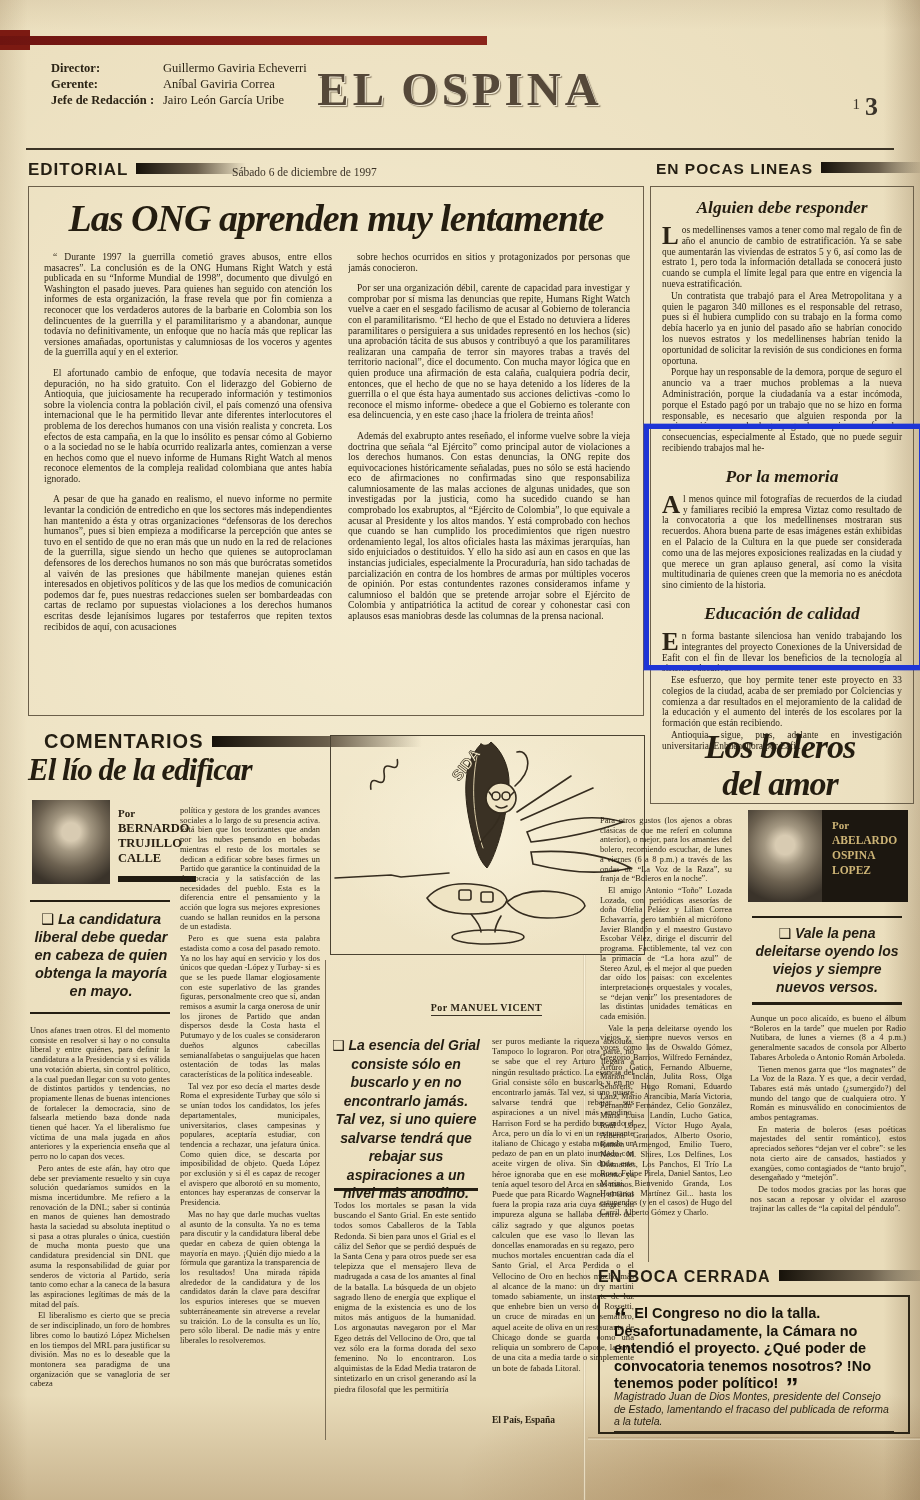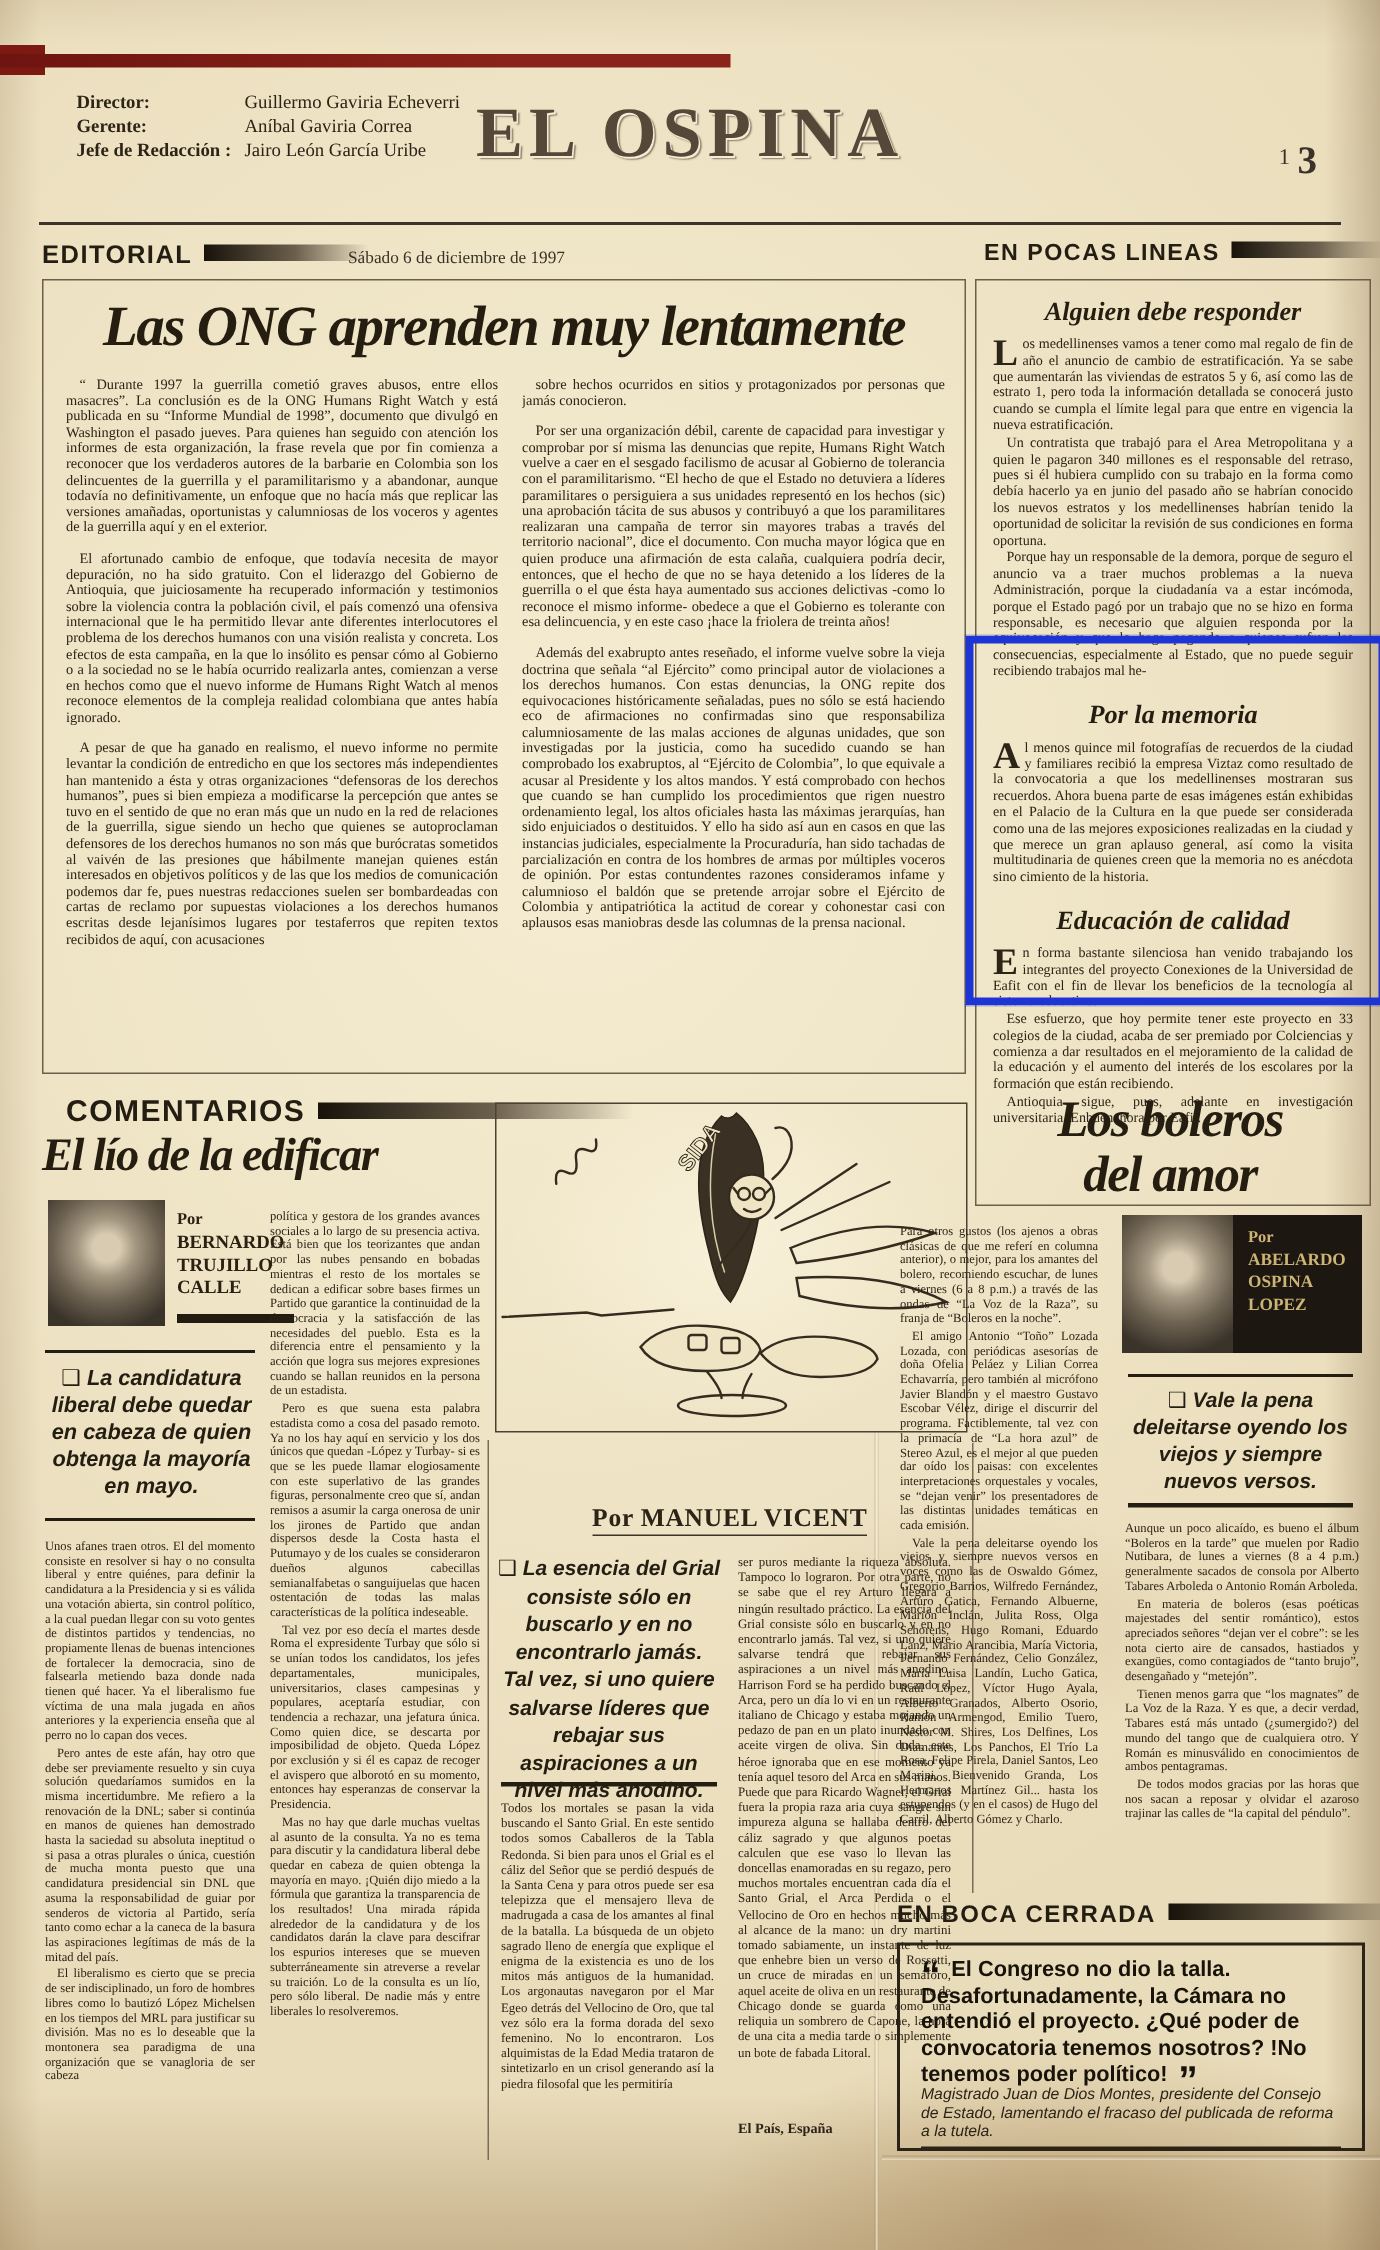--- a/index.html
+++ b/index.html
@@ -67,21 +67,21 @@
              text-align:center;color:#241e12;}
   .pq-rule{position:absolute;background:#241e12;}
   .small-cols{font-size:8.4px;line-height:9.7px;}
   .small-cols p{margin:0 0 2px 0;text-indent:8px;}
   .small-cols p:first-child{text-indent:0;}
 
   
   .illu-box{position:absolute;left:330px;top:735px;width:313px;height:218px;border:1.5px solid #4a4232;
             background:radial-gradient(ellipse at 50% 45%, rgba(255,250,232,.5), rgba(255,250,232,0) 70%);}
   .sg-title{position:absolute;left:330px;top:958px;width:313px;text-align:center;font-style:italic;font-weight:bold;font-size:31px;color:#241d10;}
-  .sg-byline{position:absolute;left:330px;top:1002px;width:313px;text-align:center;font-weight:bold;font-size:17px;letter-spacing:.5px;}
+  .sg-byline{position:absolute;left:330px;top:1002px;width:313px;text-align:center;font-weight:bold;font-size:10px;letter-spacing:.5px;}
   .sg-byline span{border-bottom:1px solid #3a3226;padding-bottom:2px;}
   .signoff{font-weight:bold;}
 
   
   .vrule{position:absolute;width:1px;background:#7a6d55;}
 
   
   .ebc-box{position:absolute;left:598px;top:1295px;width:308px;height:135px;border:2px solid #2b2416;}
   .ebc-quote{position:absolute;left:614px;top:1305px;width:280px;font-family:"Liberation Sans","DejaVu Sans",sans-serif;
              font-weight:bold;font-size:14.5px;line-height:17.5px;color:#18130a;}
@@ -222,21 +222,21 @@
 
         <path d="M36,38 q6,-10 10,-2 q4,8 10,-2 q5,-9 10,-1 q4,7 9,-2" transform="rotate(-38 60 40)"></path>
       </g>
       <text x="128" y="46" transform="rotate(-52 128 46)" font-family="Liberation Sans, sans-serif" font-size="15" font-weight="bold" fill="#efe4c4" stroke="#2c2417" stroke-width="0.6">SIDA</text>
     </svg>
   </div>
   <div class="sg-byline"><span>Por MANUEL VICENT</span></div>
 
   <div class="pullquote" style="left:332px;top:1036px;width:148px;font-size:14px;line-height:18.5px;">
     <span>❑</span>
-    <span>La esencia del Grial consiste sólo en buscarlo y en no encontrarlo jamás. Tal vez, si uno quiere salvarse líderes que rebajar sus aspiraciones a un nivel más anodino.</span>
+    <span>La esencia del Grial consiste sólo en buscarlo y en no encontrarlo jamás. Tal vez, si uno quiere salvarse tendrá que rebajar sus aspiraciones a un nivel más anodino.</span>
   </div>
   <div class="pq-rule" style="left:334px;top:1188px;width:144px;height:2.5px;"></div>
 
   <div class="bodycol small-cols" style="left:334px;top:1200px;width:142px;height:296px;overflow:hidden;font-size:8.6px;line-height:10.2px;">
       <p>Todos los mortales se pasan la vida buscando el Santo Grial. En este sentido todos somos Caballeros de la Tabla Redonda. Si bien para unos el Grial es el cáliz del Señor que se perdió después de la Santa Cena y para otros puede ser esa telepizza que el mensajero lleva de madrugada a casa de los amantes al final de la batalla. La búsqueda de un objeto sagrado lleno de energía que explique el enigma de la existencia es uno de los mitos más antiguos de la humanidad. Los argonautas navegaron por el Mar Egeo detrás del Vellocino de Oro, que tal vez sólo era la forma dorada del sexo femenino. No lo encontraron. Los alquimistas de la Edad Media trataron de sintetizarlo en un crisol generando así la piedra filosofal que les permitiría</p>
     </div>
   <div class="bodycol small-cols" style="left:492px;top:1036px;width:142px;height:410px;overflow:hidden;font-size:8.6px;line-height:10.2px;">
       <p>ser puros mediante la riqueza absoluta. Tampoco lo lograron. Por otra parte, no se sabe que el rey Arturo llegara a ningún resultado práctico. La esencia del Grial consiste sólo en buscarlo y en no encontrarlo jamás. Tal vez, si uno quiere salvarse tendrá que rebajar sus aspiraciones a un nivel más anodino. Harrison Ford se ha perdido buscando el Arca, pero un día lo vi en un restaurante italiano de Chicago y estaba mojando un pedazo de pan en un plato inundado con aceite virgen de oliva. Sin duda, este héroe ignoraba que en ese momento ya tenía aquel tesoro del Arca en sus manos. Puede que para Ricardo Wagner, el Grial fuera la propia raza aria cuya sangre sin impureza alguna se hallaba dentro del cáliz sagrado y que algunos poetas calculen que ese vaso lo llevan las doncellas enamoradas en su regazo, pero muchos mortales encuentran cada día el Santo Grial, el Arca Perdida o el Vellocino de Oro en hechos mucho más al alcance de la mano: un dry martini tomado sabiamente, un instante de luz que enhebre bien un verso de Rossetti, un cruce de miradas en un semáforo, aquel aceite de oliva en un restaurante de Chicago donde se guarda como una reliquia un sombrero de Capone, la hora de una cita a media tarde o simplemente un bote de fabada Litoral.</p>
     </div>
   <div class="signoff" style="position:absolute;left:492px;top:1415px;font-size:9.5px;">El País, España</div>
@@ -263,22 +263,22 @@
 
   <div class="pq-rule" style="left:752px;top:916px;width:150px;height:2px;"></div>
   <div class="pullquote" style="left:748px;top:924px;width:158px;font-size:14px;line-height:18px;">
     <span>❑</span>
     <span>Vale la pena deleitarse oyendo los viejos y siempre nuevos versos.</span>
   </div>
   <div class="pq-rule" style="left:752px;top:1002px;width:150px;height:3px;"></div>
 
   <div class="bodycol small-cols" style="left:750px;top:1014px;width:156px;height:256px;overflow:hidden;">
       <p>Aunque un poco alicaído, es bueno el álbum “Boleros en la tarde” que muelen por Radio Nutibara, de lunes a viernes (8 a 4 p.m.) generalmente sacados de consola por Alberto Tabares Arboleda o Antonio Román Arboleda.</p>
+      <p>Tienen menos garra que “los magnates” de La Voz de la Raza. Y es que, a decir verdad, Tabares está más untado (¿sumergido?) del mundo del tango que de cualquiera otro. Y Román es minusválido en conocimientos de ambos pentagramas.</p>
       <p>En materia de boleros (esas poéticas majestades del sentir romántico), estos apreciados señores “dejan ver el cobre”: se les nota cierto aire de cansados, hastiados y exangües, como contagiados de “tanto brujo”, desengañado y “metejón”.</p>
-      <p>Tienen menos garra que “los magnates” de La Voz de la Raza. Y es que, a decir verdad, Tabares está más untado (¿sumergido?) del mundo del tango que de cualquiera otro. Y Román es minusválido en conocimientos de ambos pentagramas.</p>
       <p>De todos modos gracias por las horas que nos sacan a reposar y olvidar el azaroso trajinar las calles de “la capital del péndulo”.</p>
     </div>
 
   <div class="secbar" style="left:598px;top:1268px;font-size:16px;">
     <span>EN BOCA CERRADA</span><span class="strip" style="width:165px"></span>
   </div>
   <div class="ebc-box"></div>
   <div class="ebc-quote">
     <span class="bigq">“ </span><span>El Congreso no dio la talla. Desafortunadamente, la Cámara no entendió el proyecto. ¿Qué poder de convocatoria tenemos nosotros? !No tenemos poder político!</span><span class="bigq"> ”</span>
   </div>

